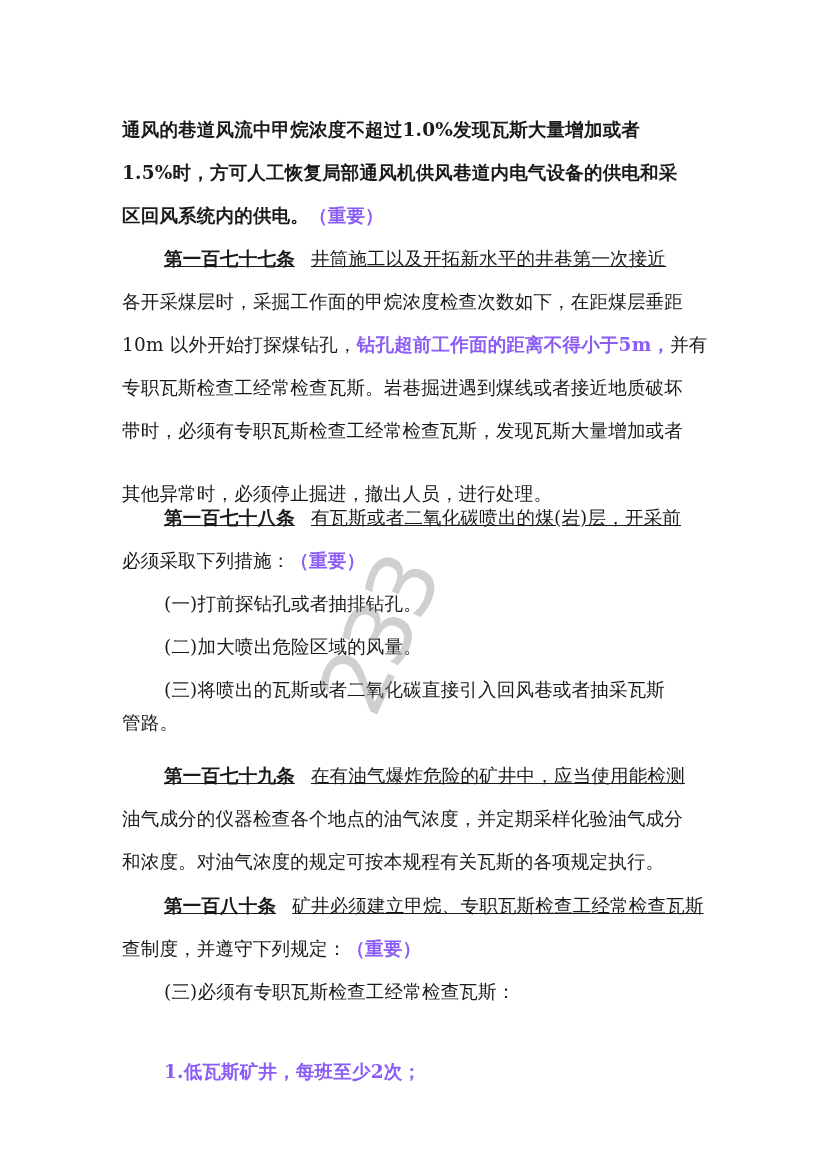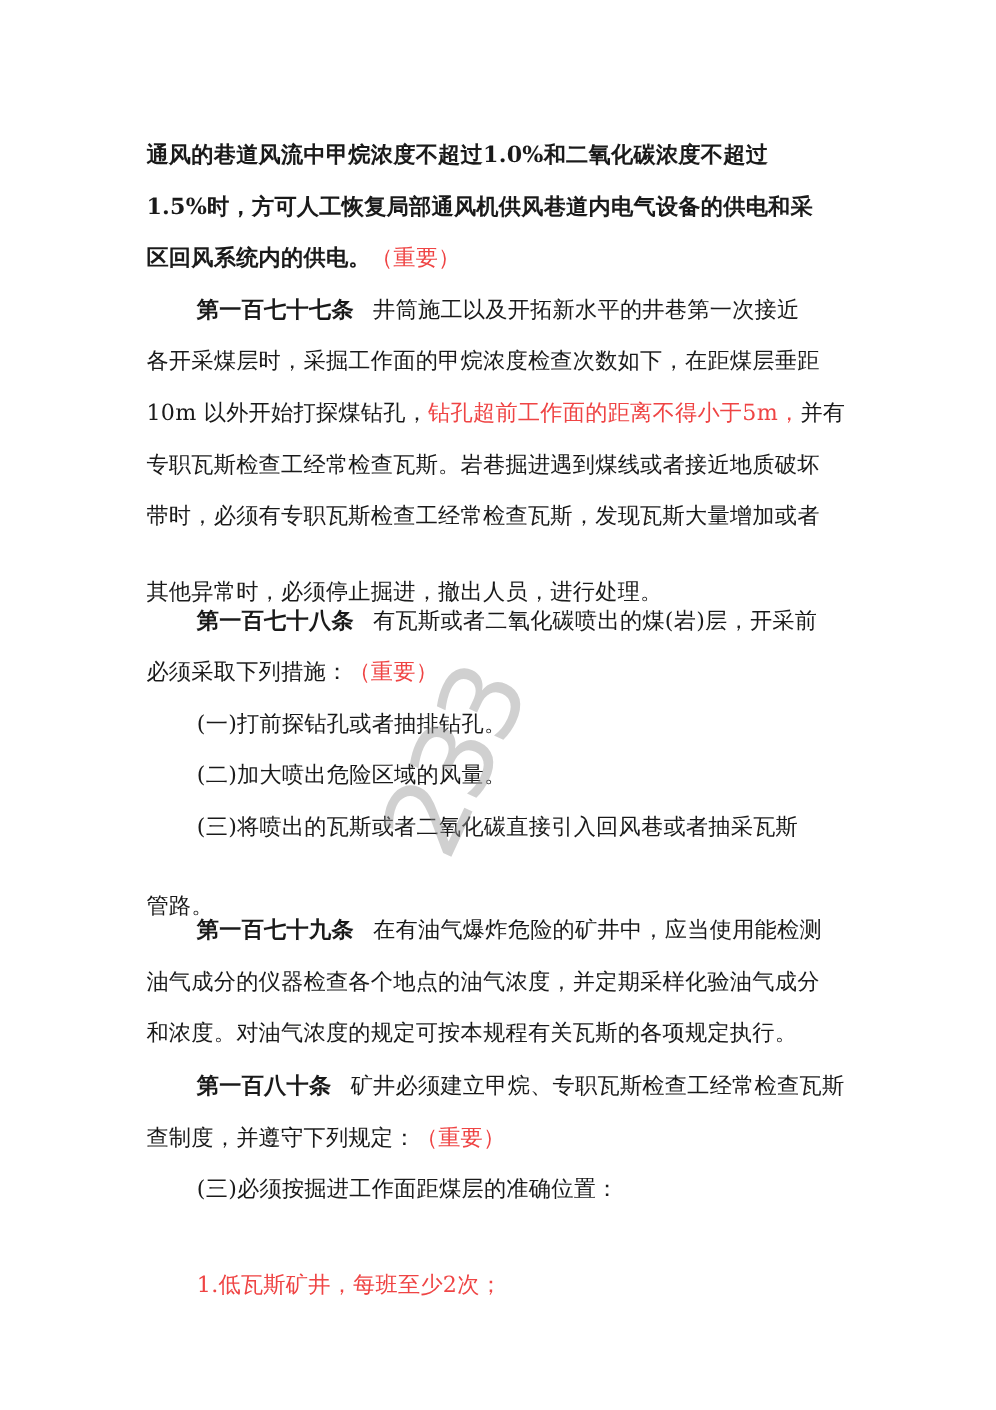--- a/index.html
+++ b/index.html
@@ -23,24 +23,24 @@
     }
     .line {
       position: absolute;
       left: 0;
       height: 43px;
       line-height: 43px;
       font-size: 18.5px;
       white-space: nowrap;
       letter-spacing: 0.2px;
     }
-    .indent { left: 42px; }
+    .indent { left: 42px; text-decoration: underline; }
     .indent-sub { left: 42px; }
     .b { font-weight: bold; }
-    .red-b { color: #ef4444; font-weight: normal; }
+    .red-b { color: #8b5cf6; font-weight: bold; }
     .article-no { font-weight: bold; margin-right: 16px; }
     .watermark {
       position: absolute;
       left: 300px;
       top: 590px;
       font-family: "DejaVu Sans", "Liberation Sans", sans-serif;
       font-size: 90px;
       color: rgba(150,150,150,0.45);
       transform: rotate(-65deg);
       transform-origin: center center;
@@ -48,21 +48,21 @@
       letter-spacing: -4px;
       line-height: 1;
     }
   </style>
 </head>
 <body>
 
 <div class="page">
 
   <div class="line b" style="top:0px">
-    <span>通风的巷道风流中甲烷浓度不超过1.0%和二氧化碳浓度不超过</span>
+    <span>通风的巷道风流中甲烷浓度不超过1.0%发现瓦斯大量增加或者</span>
   </div>
   <div class="line b" style="top:43px">
     <span>1.5%时，方可人工恢复局部通风机供风巷道内电气设备的供电和采</span>
   </div>
   <div class="line b" style="top:86px">
     <span>区回风系统内的供电。</span><span class="red-b">（重要）</span>
   </div>
 
   <div class="line indent" style="top:129px">
     <span class="article-no">第一百七十七条</span><span>井筒施工以及开拓新水平的井巷第一次接近</span>
@@ -91,41 +91,41 @@
   </div>
   <div class="line indent-sub" style="top:474px">
     <span>(一)打前探钻孔或者抽排钻孔。</span>
   </div>
   <div class="line indent-sub" style="top:517px">
     <span>(二)加大喷出危险区域的风量。</span>
   </div>
   <div class="line indent-sub" style="top:560px">
     <span>(三)将喷出的瓦斯或者二氧化碳直接引入回风巷或者抽采瓦斯</span>
   </div>
-  <div class="line" style="top:626px">
+  <div class="line" style="top:593px">
     <span>管路。</span>
   </div>
 
   <div class="line indent" style="top:646px">
     <span class="article-no">第一百七十九条</span><span>在有油气爆炸危险的矿井中，应当使用能检测</span>
   </div>
   <div class="line" style="top:689px">
     <span>油气成分的仪器检查各个地点的油气浓度，并定期采样化验油气成分</span>
   </div>
   <div class="line" style="top:732px">
     <span>和浓度。对油气浓度的规定可按本规程有关瓦斯的各项规定执行。</span>
   </div>
 
   <div class="line indent" style="top:776px">
     <span class="article-no">第一百八十条</span><span>矿井必须建立甲烷、专职瓦斯检查工经常检查瓦斯</span>
   </div>
   <div class="line" style="top:819px">
     <span>查制度，并遵守下列规定：</span><span class="red-b">（重要）</span>
   </div>
   <div class="line indent-sub" style="top:862px">
-    <span>(三)必须按掘进工作面距煤层的准确位置：</span>
+    <span>(三)必须有专职瓦斯检查工经常检查瓦斯：</span>
   </div>
   <div class="line indent-sub" style="top:942px">
     <span class="red-b">1.低瓦斯矿井，每班至少2次；</span>
   </div>
 </div>
 
 <div class="watermark">233</div>
 
 </body></html>

